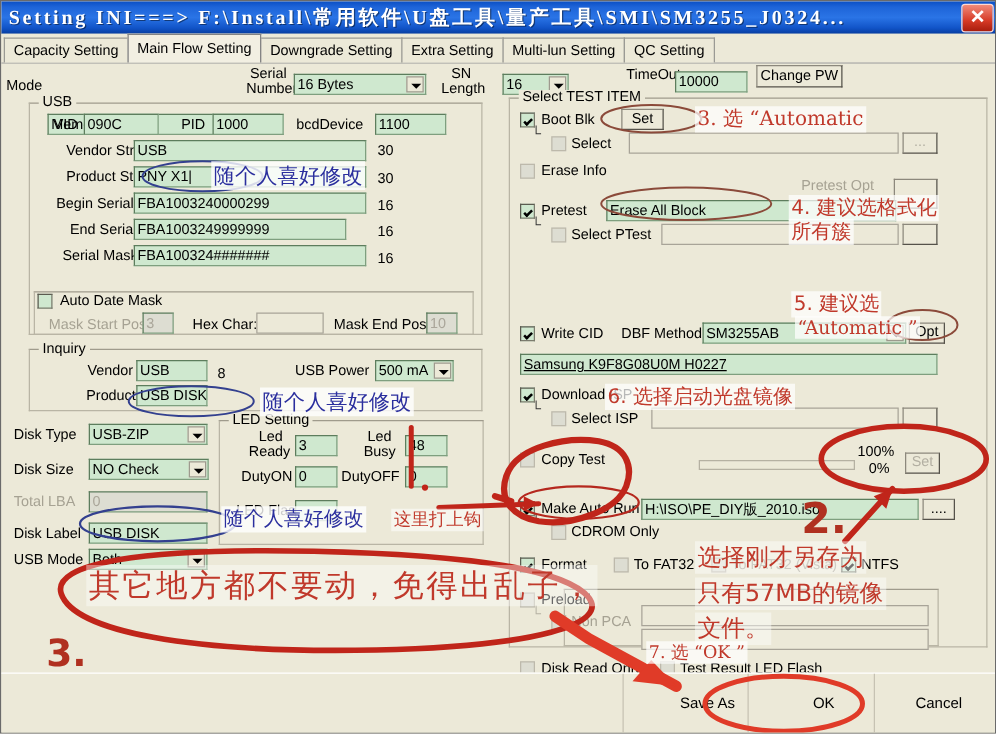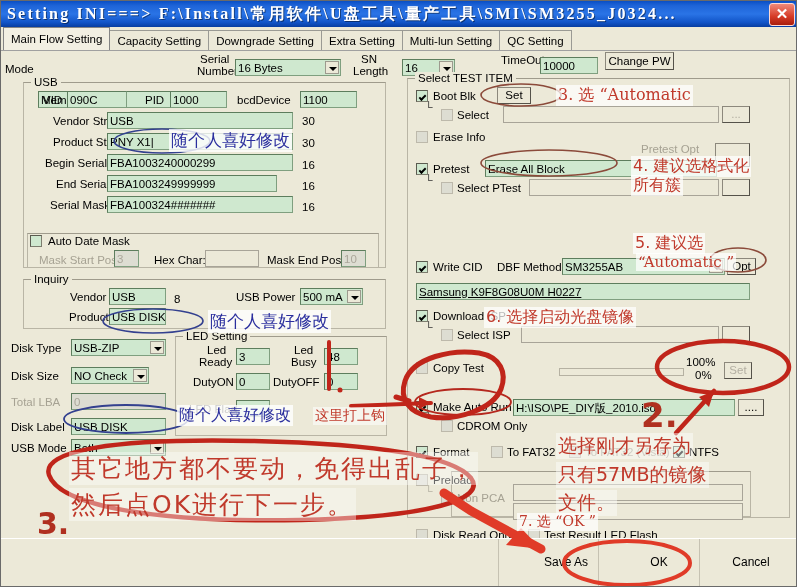--- a/index.html
+++ b/index.html
@@ -122,22 +122,22 @@
 <body>
 
 <div id="app">
 
   <div class="titlebar">
     <div class="title-text">Setting    INI===&gt;  F:\Install\常用软件\U盘工具\量产工具\SMI\SM3255_J0324...</div>
     <div class="close-btn">✕</div>
   </div>
 
   <div class="tabstrip">
+    <div class="tab">Capacity Setting</div>
     <div class="tab active">Main Flow Setting</div>
-    <div class="tab">Capacity Setting</div>
     <div class="tab">Downgrade Setting</div>
     <div class="tab">Extra Setting</div>
     <div class="tab">Multi-lun Setting</div>
     <div class="tab">QC Setting</div>
   </div>
 
   <div class="body">
 
     <div class="lbl" style="position:absolute;left:4px;top:12px;">Mode</div>
     <div class="fld combo" style="position:absolute;left:37px;top:8px;width:186px;margin-top:32px;">
@@ -211,21 +211,21 @@
       <span>500 mA</span><i class="arrow"></i>
     </div>
     <div class="lbl" style="position:absolute;left:68px;top:260px;">Product</div>
     <div class="fld" style="position:absolute;left:108px;top:257px;width:57px;">USB DISK</div>
 
     <div class="lbl" style="position:absolute;left:10px;top:291px;">Disk Type</div>
     <div class="fld combo" style="position:absolute;left:70px;top:288px;width:95px;">
       <span>USB-ZIP</span><i class="arrow"></i>
     </div>
     <div class="lbl" style="position:absolute;left:10px;top:319px;">Disk Size</div>
-    <div class="fld combo" style="position:absolute;left:70px;top:316px;width:78px;">
+    <div class="fld combo" style="position:absolute;left:70px;top:316px;width:96px;">
       <span>NO Check</span><i class="arrow"></i>
     </div>
     <div class="lbl dim" style="position:absolute;left:10px;top:345px;">Total LBA</div>
     <div class="fld dim" style="position:absolute;left:70px;top:342px;width:95px;">0</div>
     <div class="lbl" style="position:absolute;left:10px;top:370px;">Disk Label</div>
     <div class="fld" style="position:absolute;left:70px;top:367px;width:95px;">USB DISK</div>
     <div class="lbl" style="position:absolute;left:10px;top:391px;">USB Mode</div>
     <div class="fld combo" style="position:absolute;left:70px;top:388px;width:95px;">
       <span>Both</span><i class="arrow"></i>
     </div>
@@ -395,16 +395,15 @@
   <div class="ann ann-red ann-mono" style="left:635px;top:252px;font-size:15px;">“Automatic ”</div>
   <div class="ann ann-red" style="left:483px;top:306px;font-size:16px;">6. 选择启动光盘镜像</div>
   <div class="ann ann-red2" style="left:640px;top:394px;font-size:34px;font-weight:bold;">2.</div>
 
   <div class="ann ann-red" style="left:555px;top:432px;font-size:19px;background:rgba(255,255,255,.45);">选择刚才另存为</div>
   <div class="ann ann-red" style="left:555px;top:461px;font-size:19px;background:rgba(255,255,255,.45);">只有57MB的镜像</div>
   <div class="ann ann-red" style="left:555px;top:489px;font-size:19px;background:rgba(255,255,255,.45);">文件。</div>
   <div class="ann ann-red ann-mono" style="left:516px;top:512px;font-size:14px;">7. 选 “OK ”</div>
 
   <div class="ann ann-red" style="left:68px;top:451px;font-size:25px;letter-spacing:2px;background:rgba(255,255,255,.40);">其它地方都不要动，免得出乱子，</div>
-  <div class="ann ann-red" style="left:68px;top:487px;font-size:25px;letter-spacing:2px;background:rgba(255,255,255,.40);">然后点OK进行下一步。</div>
   <div class="ann ann-red2" style="left:36px;top:505px;font-size:30px;font-weight:bold;">3.</div>
 
 </div>
 
 </body></html>

